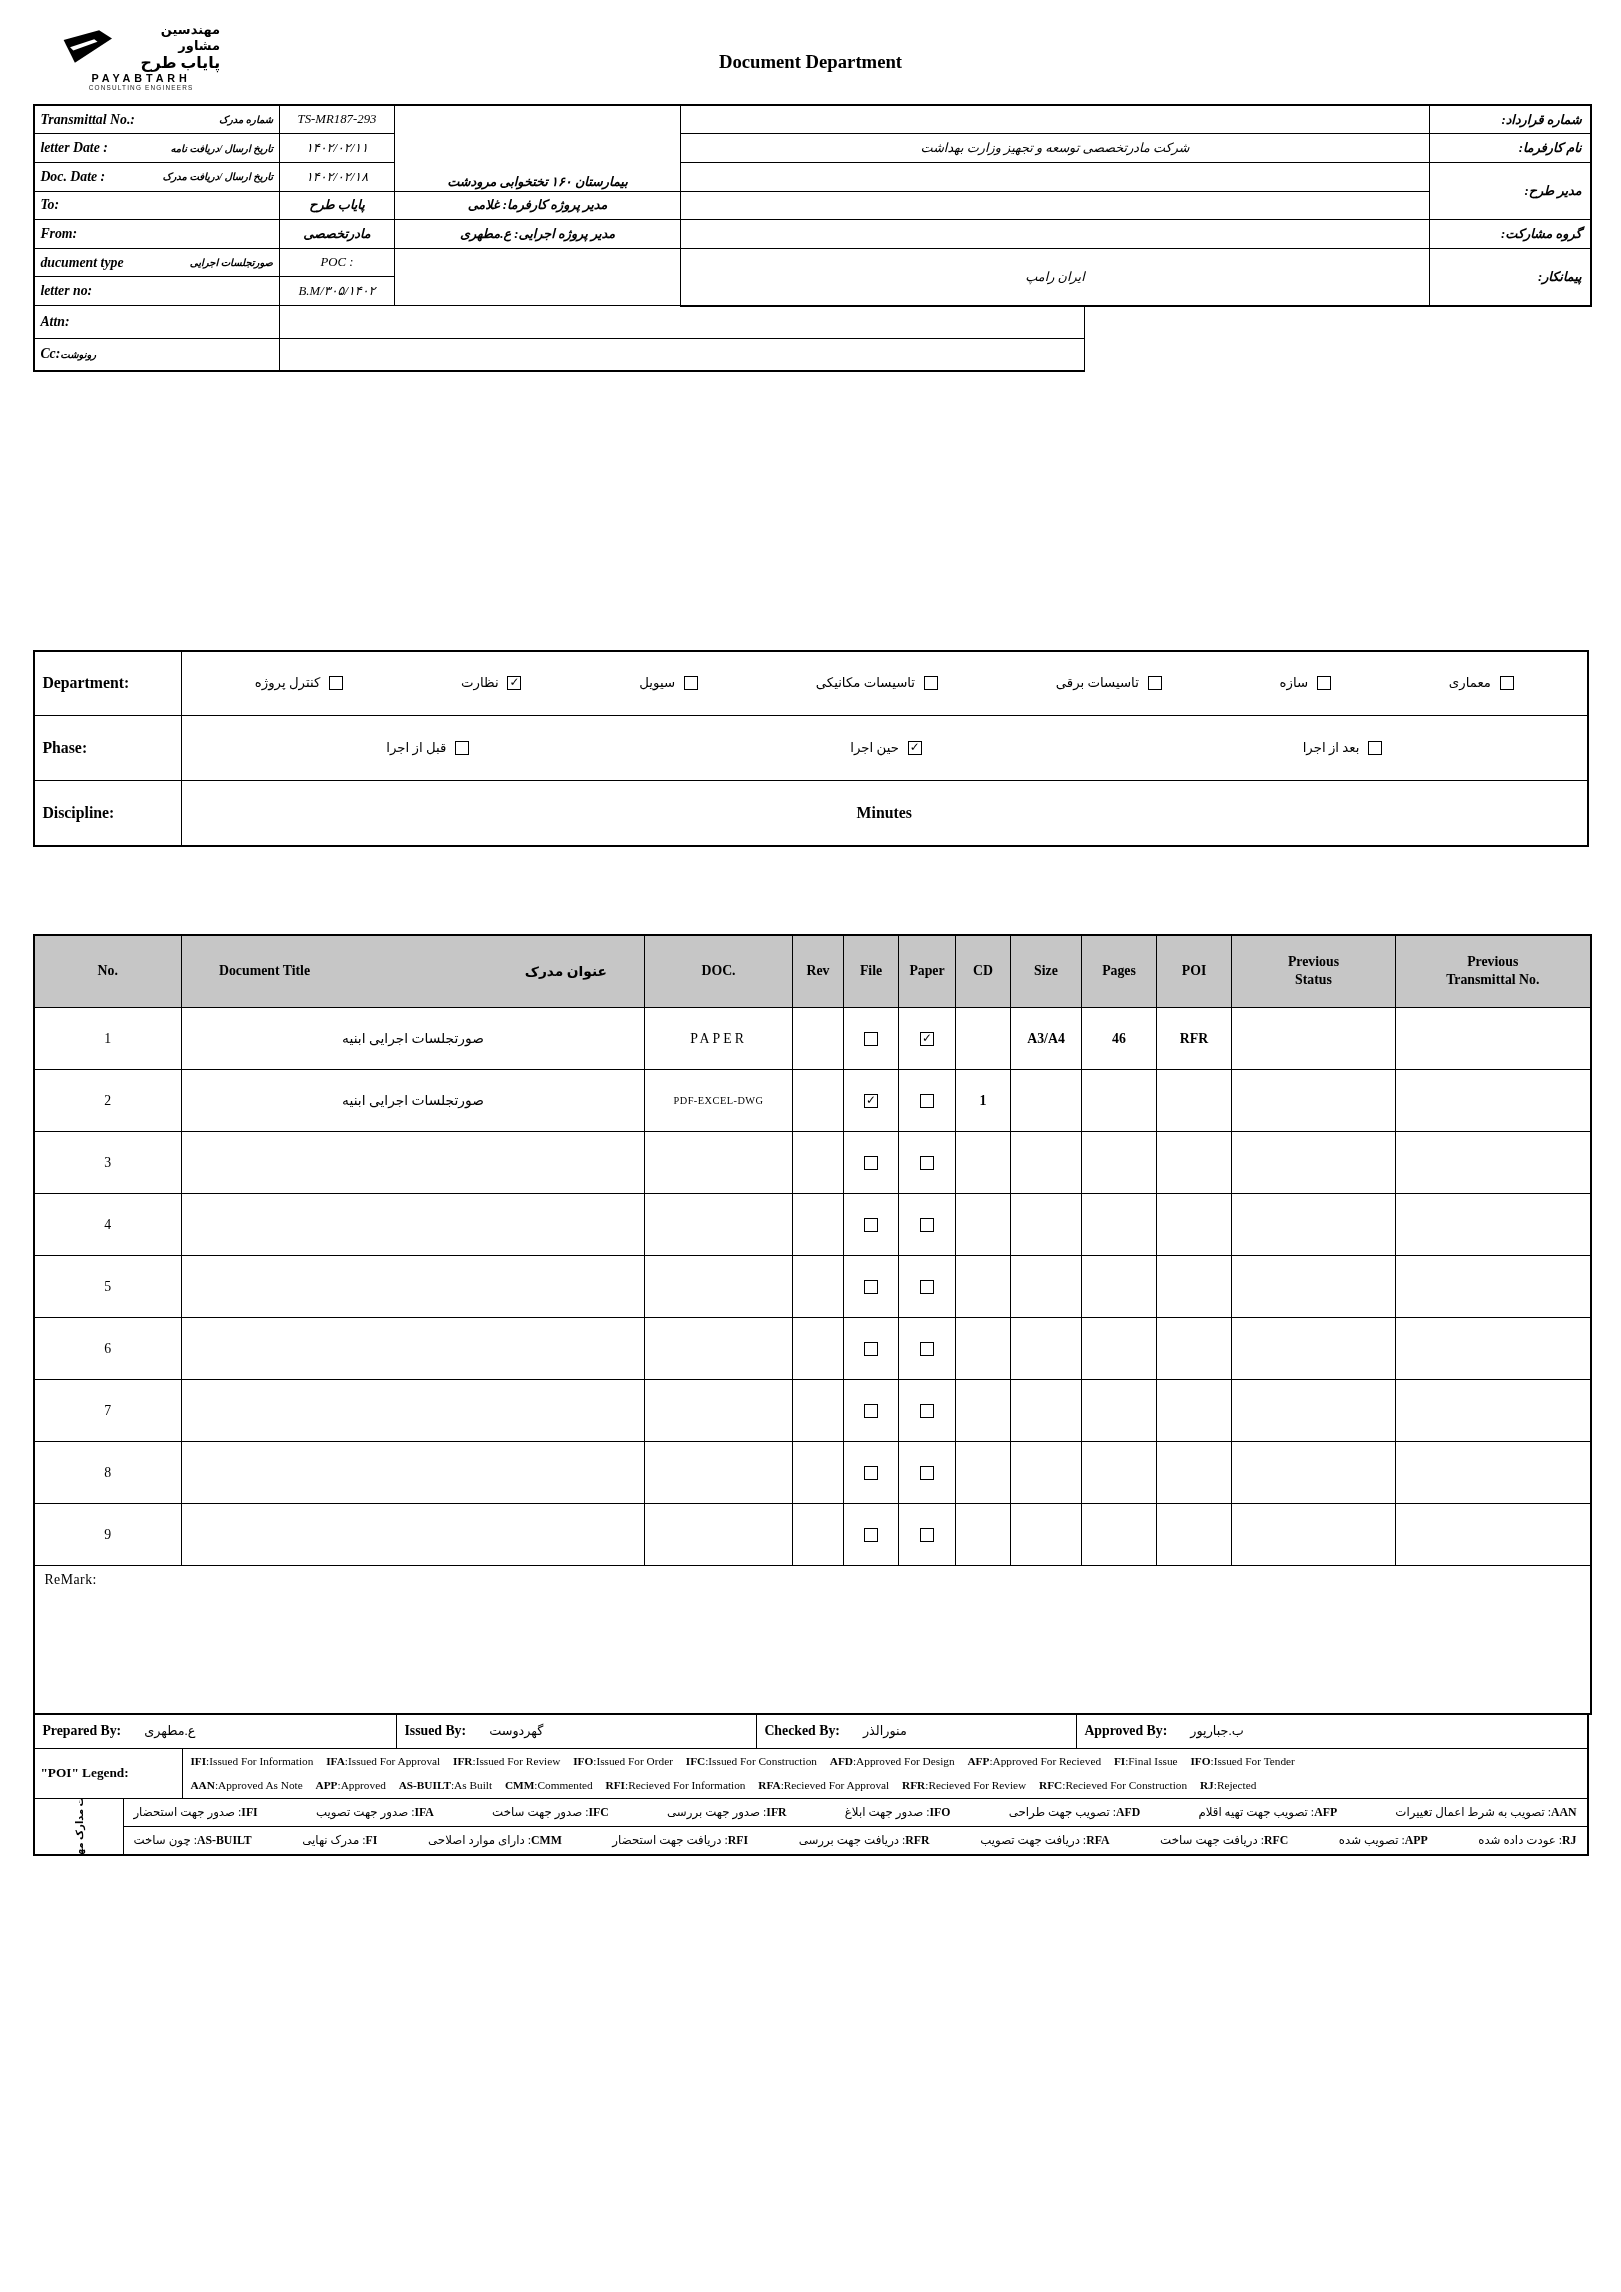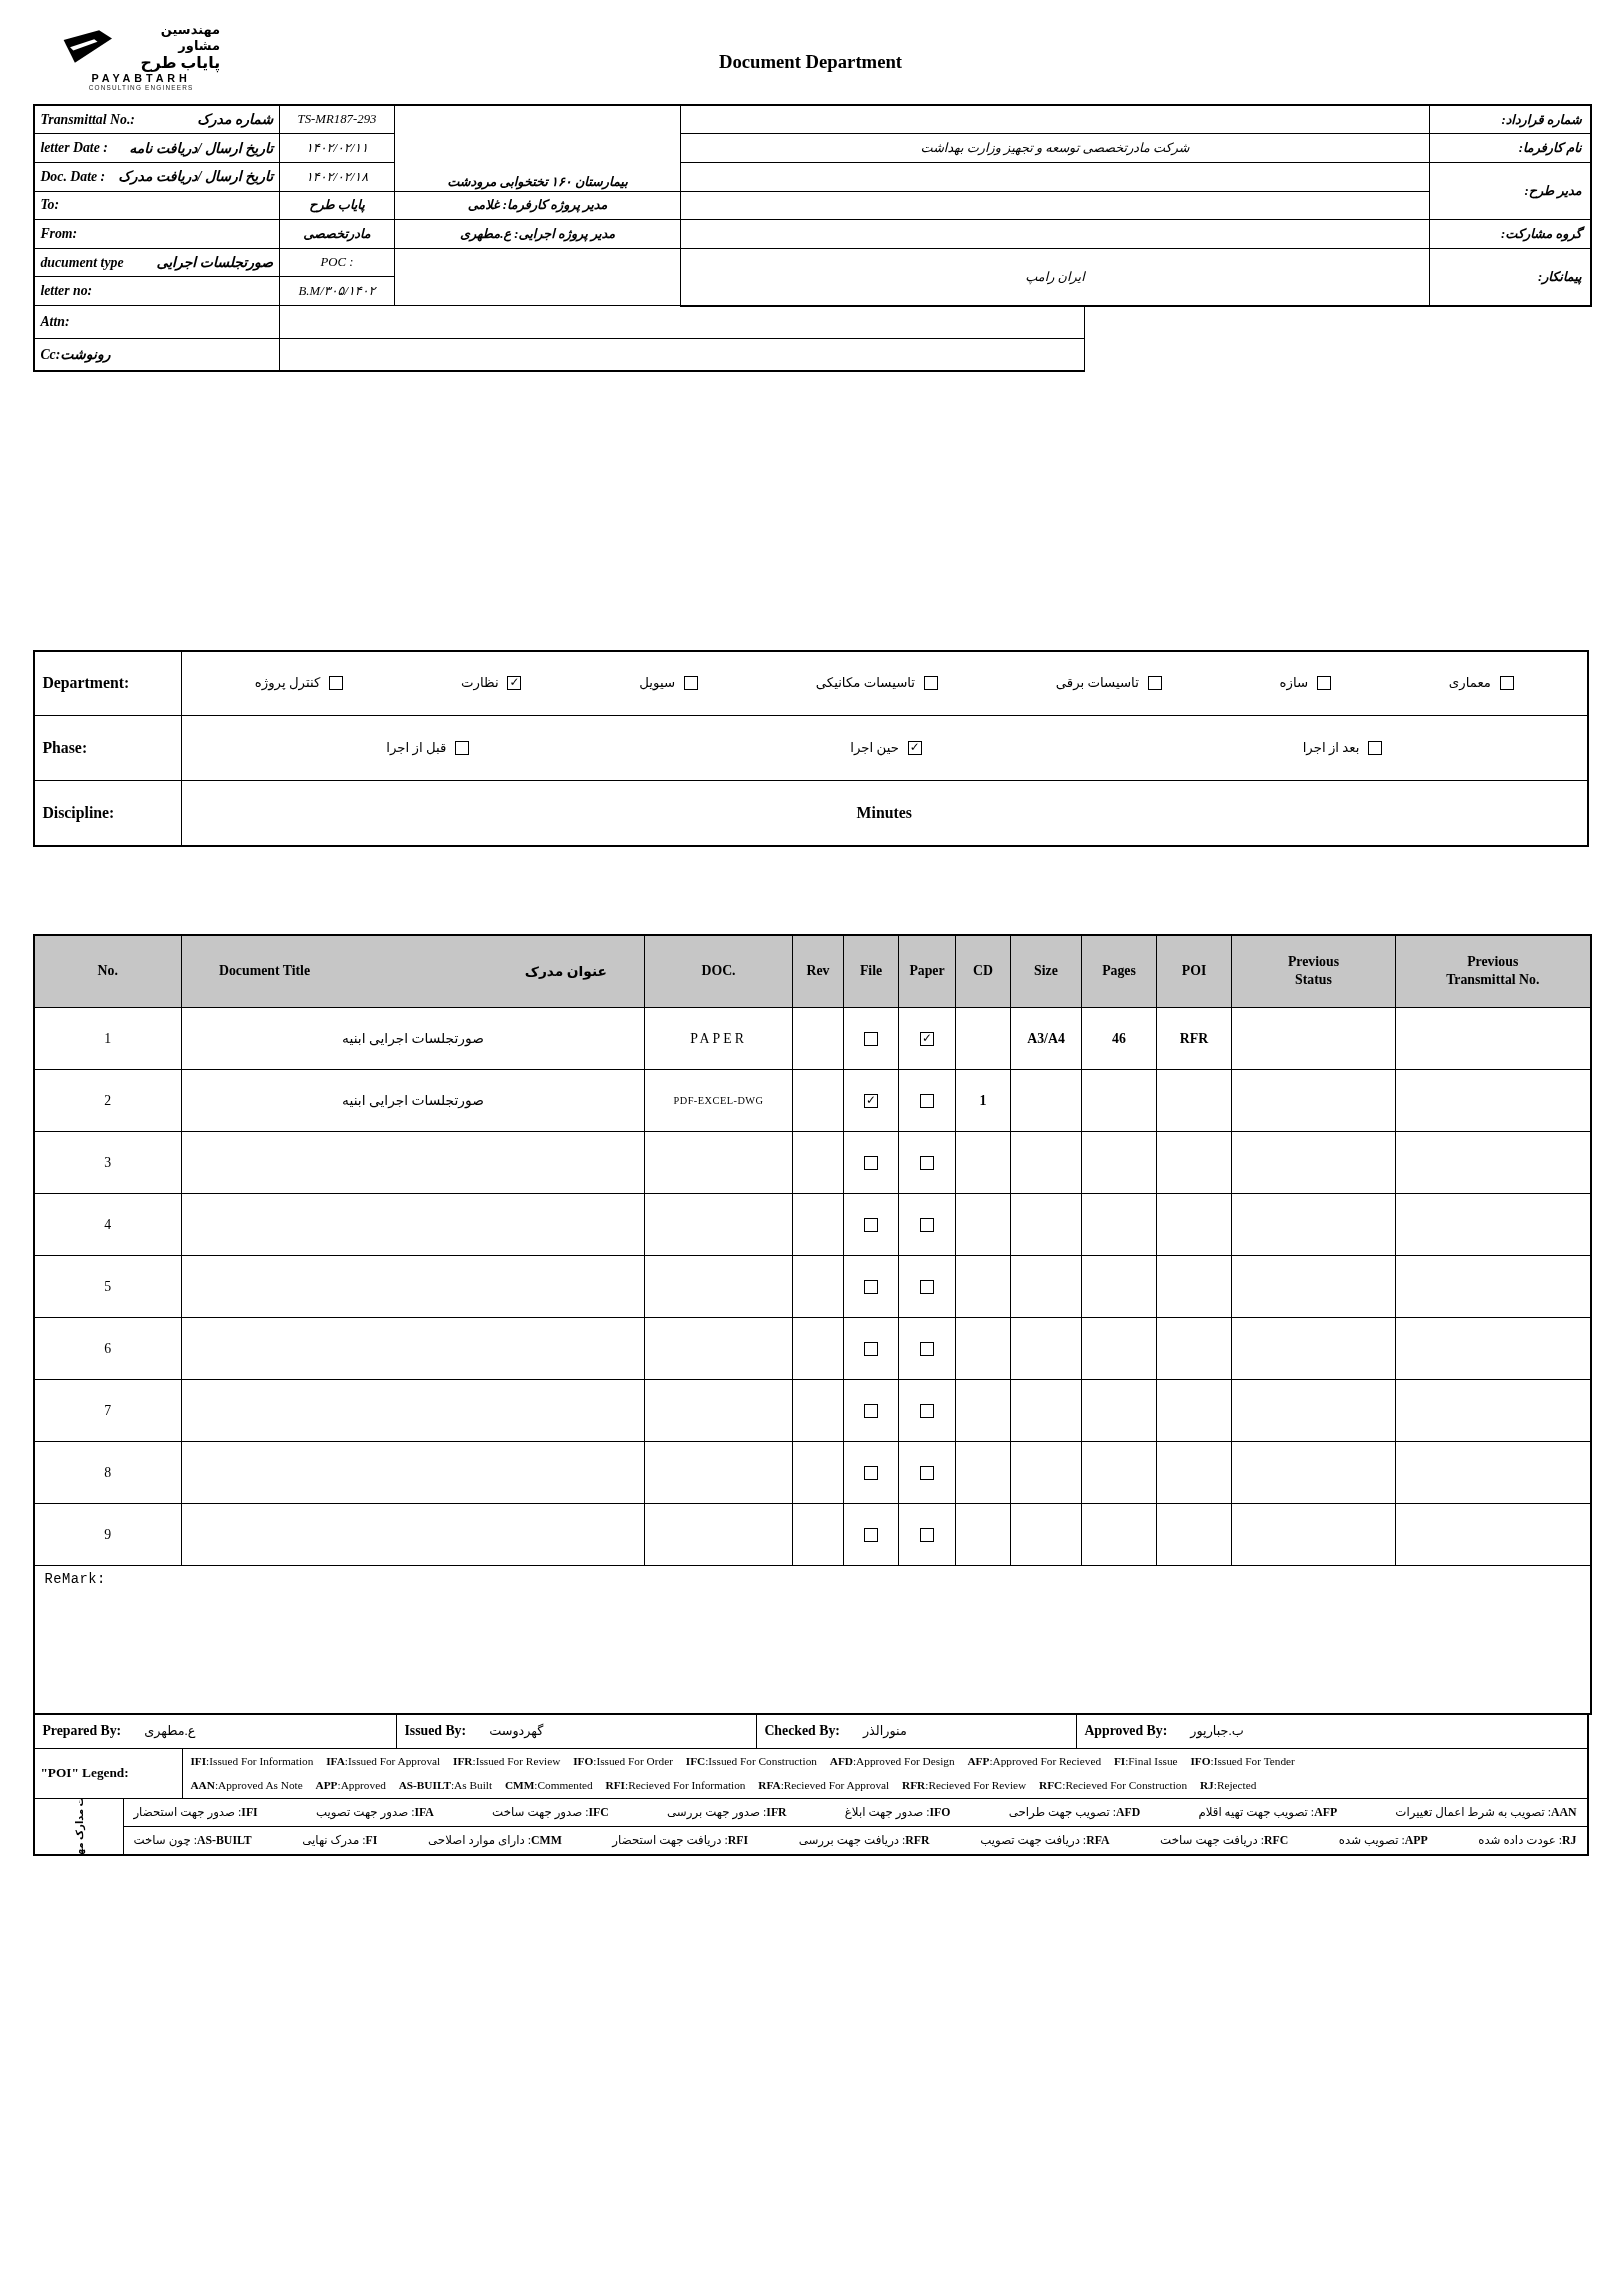--- a/index.html
+++ b/index.html
@@ -30,21 +30,21 @@
   .br { border-right: 2px solid #000 !important; }
   .bb { border-bottom: 2px solid #000 !important; }
   .nb { border: none !important; }
 
   
   .t1 { width: 1556px; margin-top: 13.8px; font-style: italic; }
   .t1 td { border: 1px solid #000; height: 28.6px; padding: 1px 5.9px; font-size: 12.8px; vertical-align: middle; }
   .t1 tr.tall td { height: 32.5px; }
   .pair { display: flex; justify-content: space-between; align-items: center; }
   .en { font-weight: bold; font-size: 13.8px; white-space: nowrap; }
-  .fa { font-weight: bold; font-size: 14px; direction: rtl; white-space: nowrap; }
+  .fa { font-weight: bold; font-size: 10px; direction: rtl; white-space: nowrap; }
   .val { text-align: center; font-size: 12.8px; }
   .mid { text-align: center; font-size: 12.3px; font-weight: bold; direction: rtl; }
   .hospital { text-align: center; vertical-align: bottom !important; padding-bottom: 4.9px; font-size: 13.3px; font-weight: bold; direction: rtl; }
   .rval { text-align: center; font-size: 12.3px; direction: rtl; }
   .rlbl { text-align: right; font-size: 12.3px; font-weight: bold; direction: rtl; padding-right: 7.9px !important; }
 
   
   .t2 { width: 1556px; margin-top: 278px; border: 2px solid #000; }
   .t2 td { border: 1px solid #000; height: 65px; }
   .t2 .lbl { font-weight: bold; font-size: 15.8px; padding-left: 7.9px; }
@@ -60,21 +60,21 @@
   .t3 th { border: 1px solid #000; background: #c6c6c6; height: 73px; font-size: 13.8px; font-weight: bold; padding: 2px; text-align: center; vertical-align: middle; }
   .t3 td { border: 1px solid #000; height: 62px; text-align: center; vertical-align: middle; font-size: 13.8px; padding: 2px; }
   .th-title { display: flex; justify-content: space-between; align-items: center; padding: 0 35px; }
   .th-title .fa { font-size: 13.8px; }
   .th-2line { white-space: pre-line; font-size: 12.3px; line-height: 1.35; }
   .c-no { font-size: 14.8px; }
   .c-title { direction: rtl; font-size: 13.3px; }
   .c-doc { letter-spacing: 3px; font-size: 13.8px; }
   .c-doc.small { letter-spacing: 0.5px; font-size: 10.3px; }
   .c-b { font-weight: bold; }
-  .remark-cell { height: 148px !important; text-align: left !important; vertical-align: top !important; padding: 5.9px 9.9px !important; font-size: 13.3px; letter-spacing: 0.5px; font-family: Liberation Mono, monospace; }
+  .remark-cell { height: 148px !important; text-align: left !important; vertical-align: top !important; padding: 5.9px 9.9px !important; font-size: 13.3px; letter-spacing: 0.5px; }
 
   
   .bottom { width: 1556px; border: 2px solid #000; border-top: none; }
   .sig-row { display: flex; border-bottom: 1px solid #000; }
   .sig-cell { display: flex; align-items: center; gap: 23px; padding: 3px 7.9px; height: 33px; border-right: 1px solid #000; }
   .sig-cell:last-child { border-right: none; flex: 1; }
   .sig-label { font-weight: bold; font-size: 13.8px; white-space: nowrap; }
   .sig-name { font-size: 12.8px; direction: rtl; }
   .poi-row { display: flex; border-bottom: 1px solid #000; }
   .poi-label { width: 148px; flex: none; border-right: 1px solid #000; display: flex; align-items: center; padding-left: 5.9px; font-weight: bold; font-size: 13.3px; }

